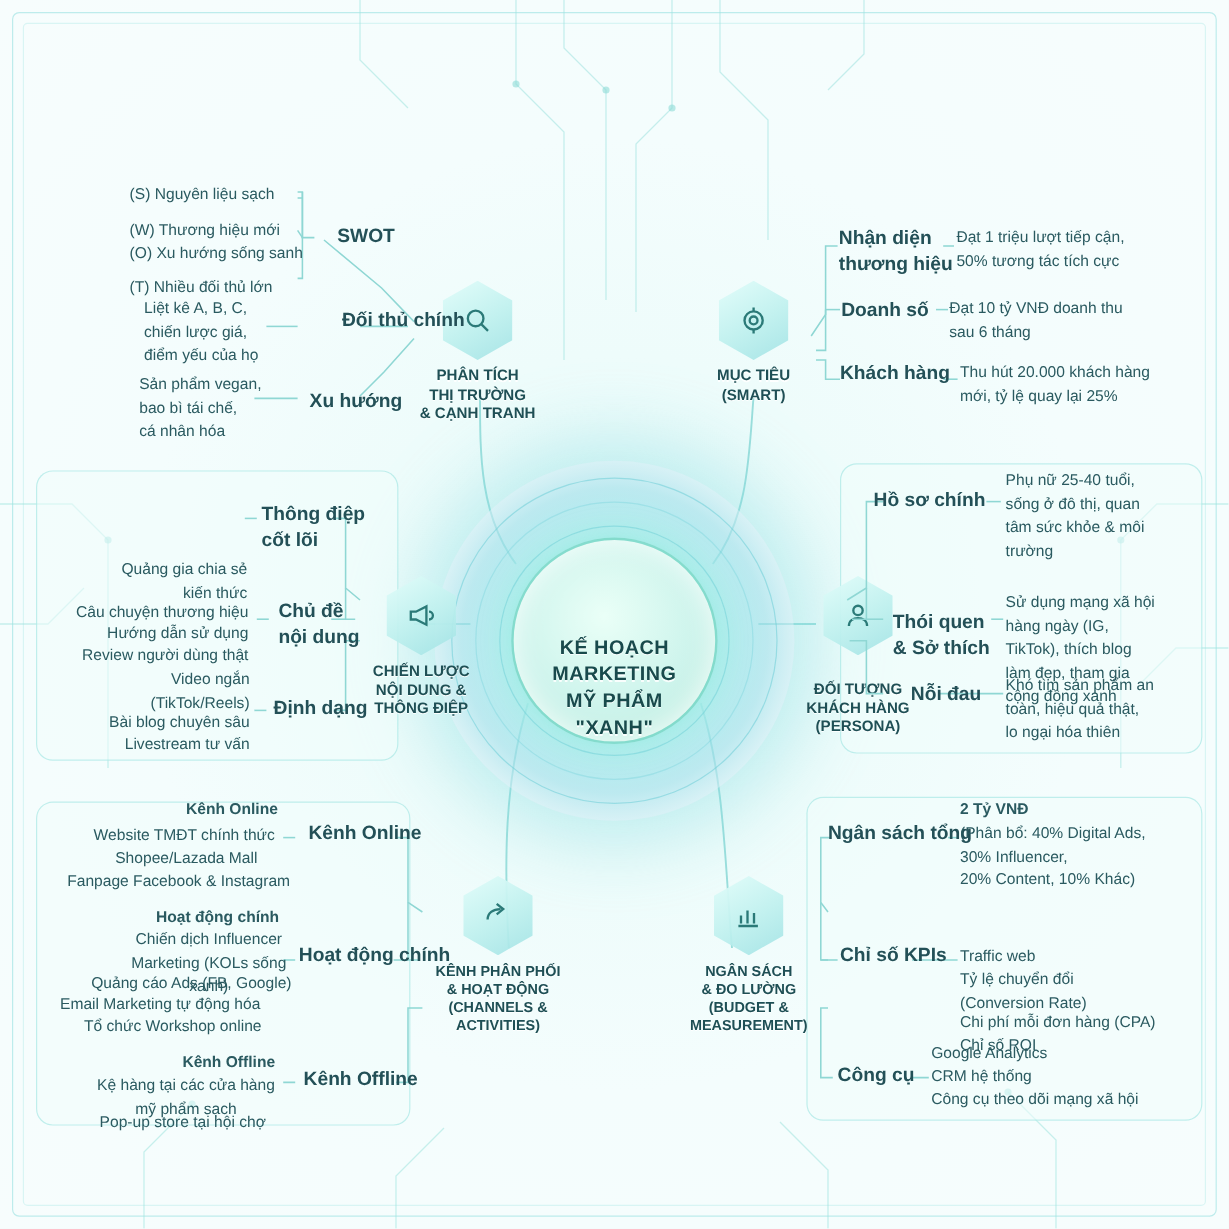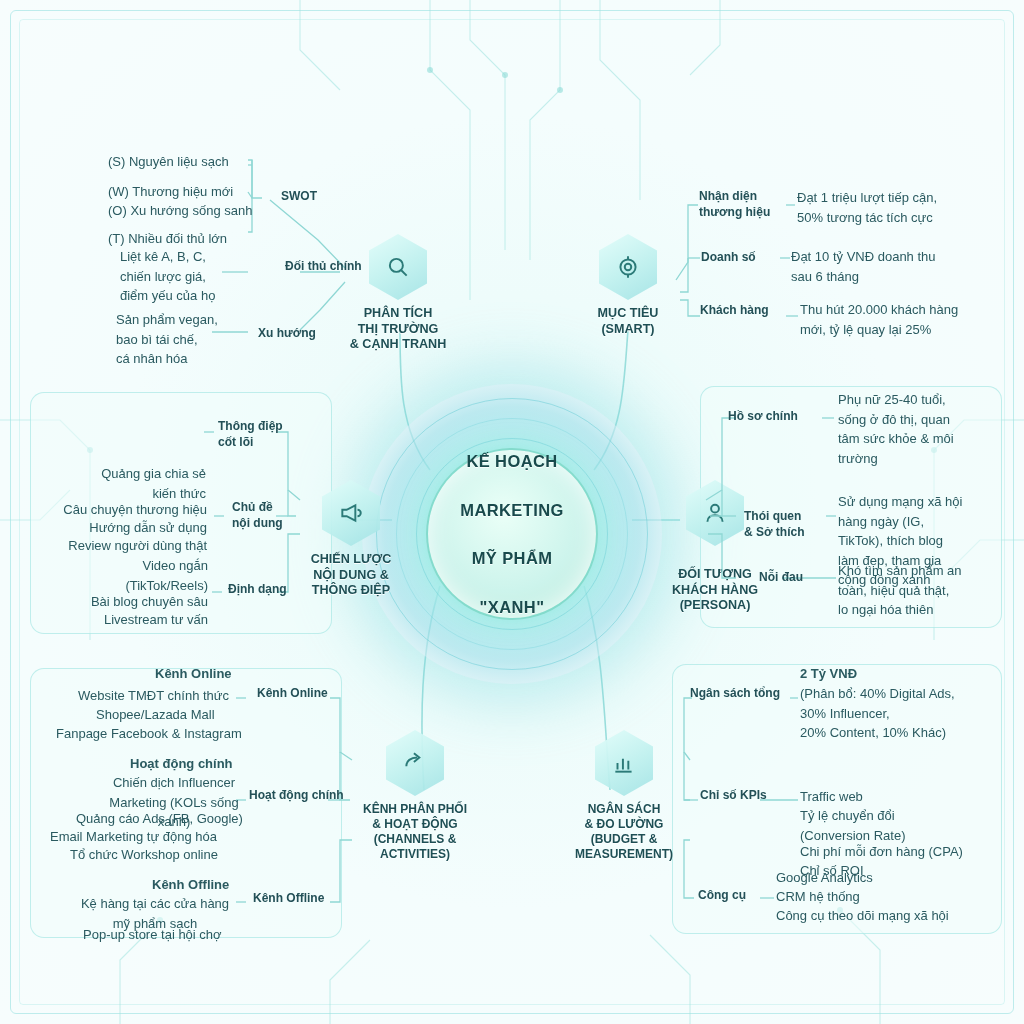--- a/index.html
+++ b/index.html
@@ -37,21 +37,21 @@
     position:absolute;border-radius:50%;border:1px solid rgba(110,205,215,.55);
   }
   .r1{inset:14px;} .r2{inset:34px;border-style:dashed;opacity:.6;}
   .r3{inset:54px;border-color:rgba(90,190,205,.45);}
   .hub-core{
     position:absolute;left:50%;top:50%;transform:translate(-50%,-50%);
     width:168px;height:168px;border-radius:50%;
     background:radial-gradient(circle at 45% 38%, #eafff7 0%, #cdf4ec 55%, #b6ead9 100%);
     border:2px solid rgba(120,215,200,.85);
     box-shadow:0 0 26px rgba(140,230,220,.8), inset 0 0 24px rgba(255,255,255,.9);
-    display:flex;flex-direction:column;align-items:center;justify-content:space-between;
+    display:flex;flex-direction:column;align-items:center;justify-content:flex-end;
     text-align:center;line-height:1.35;
   }
   .hub-core span{
     display:block;font-weight:bold;font-size:16.5px;color:#184a4c;letter-spacing:.4px;
     text-shadow:0 1px 0 rgba(255,255,255,.85);
   }
 
   
   .node{
     position:absolute;display:flex;flex-direction:column;align-items:center;width:170px;
@@ -70,21 +70,21 @@
   }
   .hex svg{width:26px;height:26px;}
   .node-label{
     font-size:12.6px;font-weight:bold;color:#1e4f55;line-height:1.25;
     text-shadow:0 1px 0 rgba(255,255,255,.9);
   }
   .node-label.small{font-size:12px;}
 
   
   .sub{
-    position:absolute;font-size:12px;font-weight:bold;color:#235057;
+    position:absolute;font-size:16px;font-weight:bold;color:#235057;
     white-space:nowrap;
   }
   
   .detail{
     position:absolute;font-size:13px;color:#2a5a60;line-height:1.5;
     white-space:pre-line;
   }
   .detail.b, .sub.b{font-weight:bold;}
 
   

